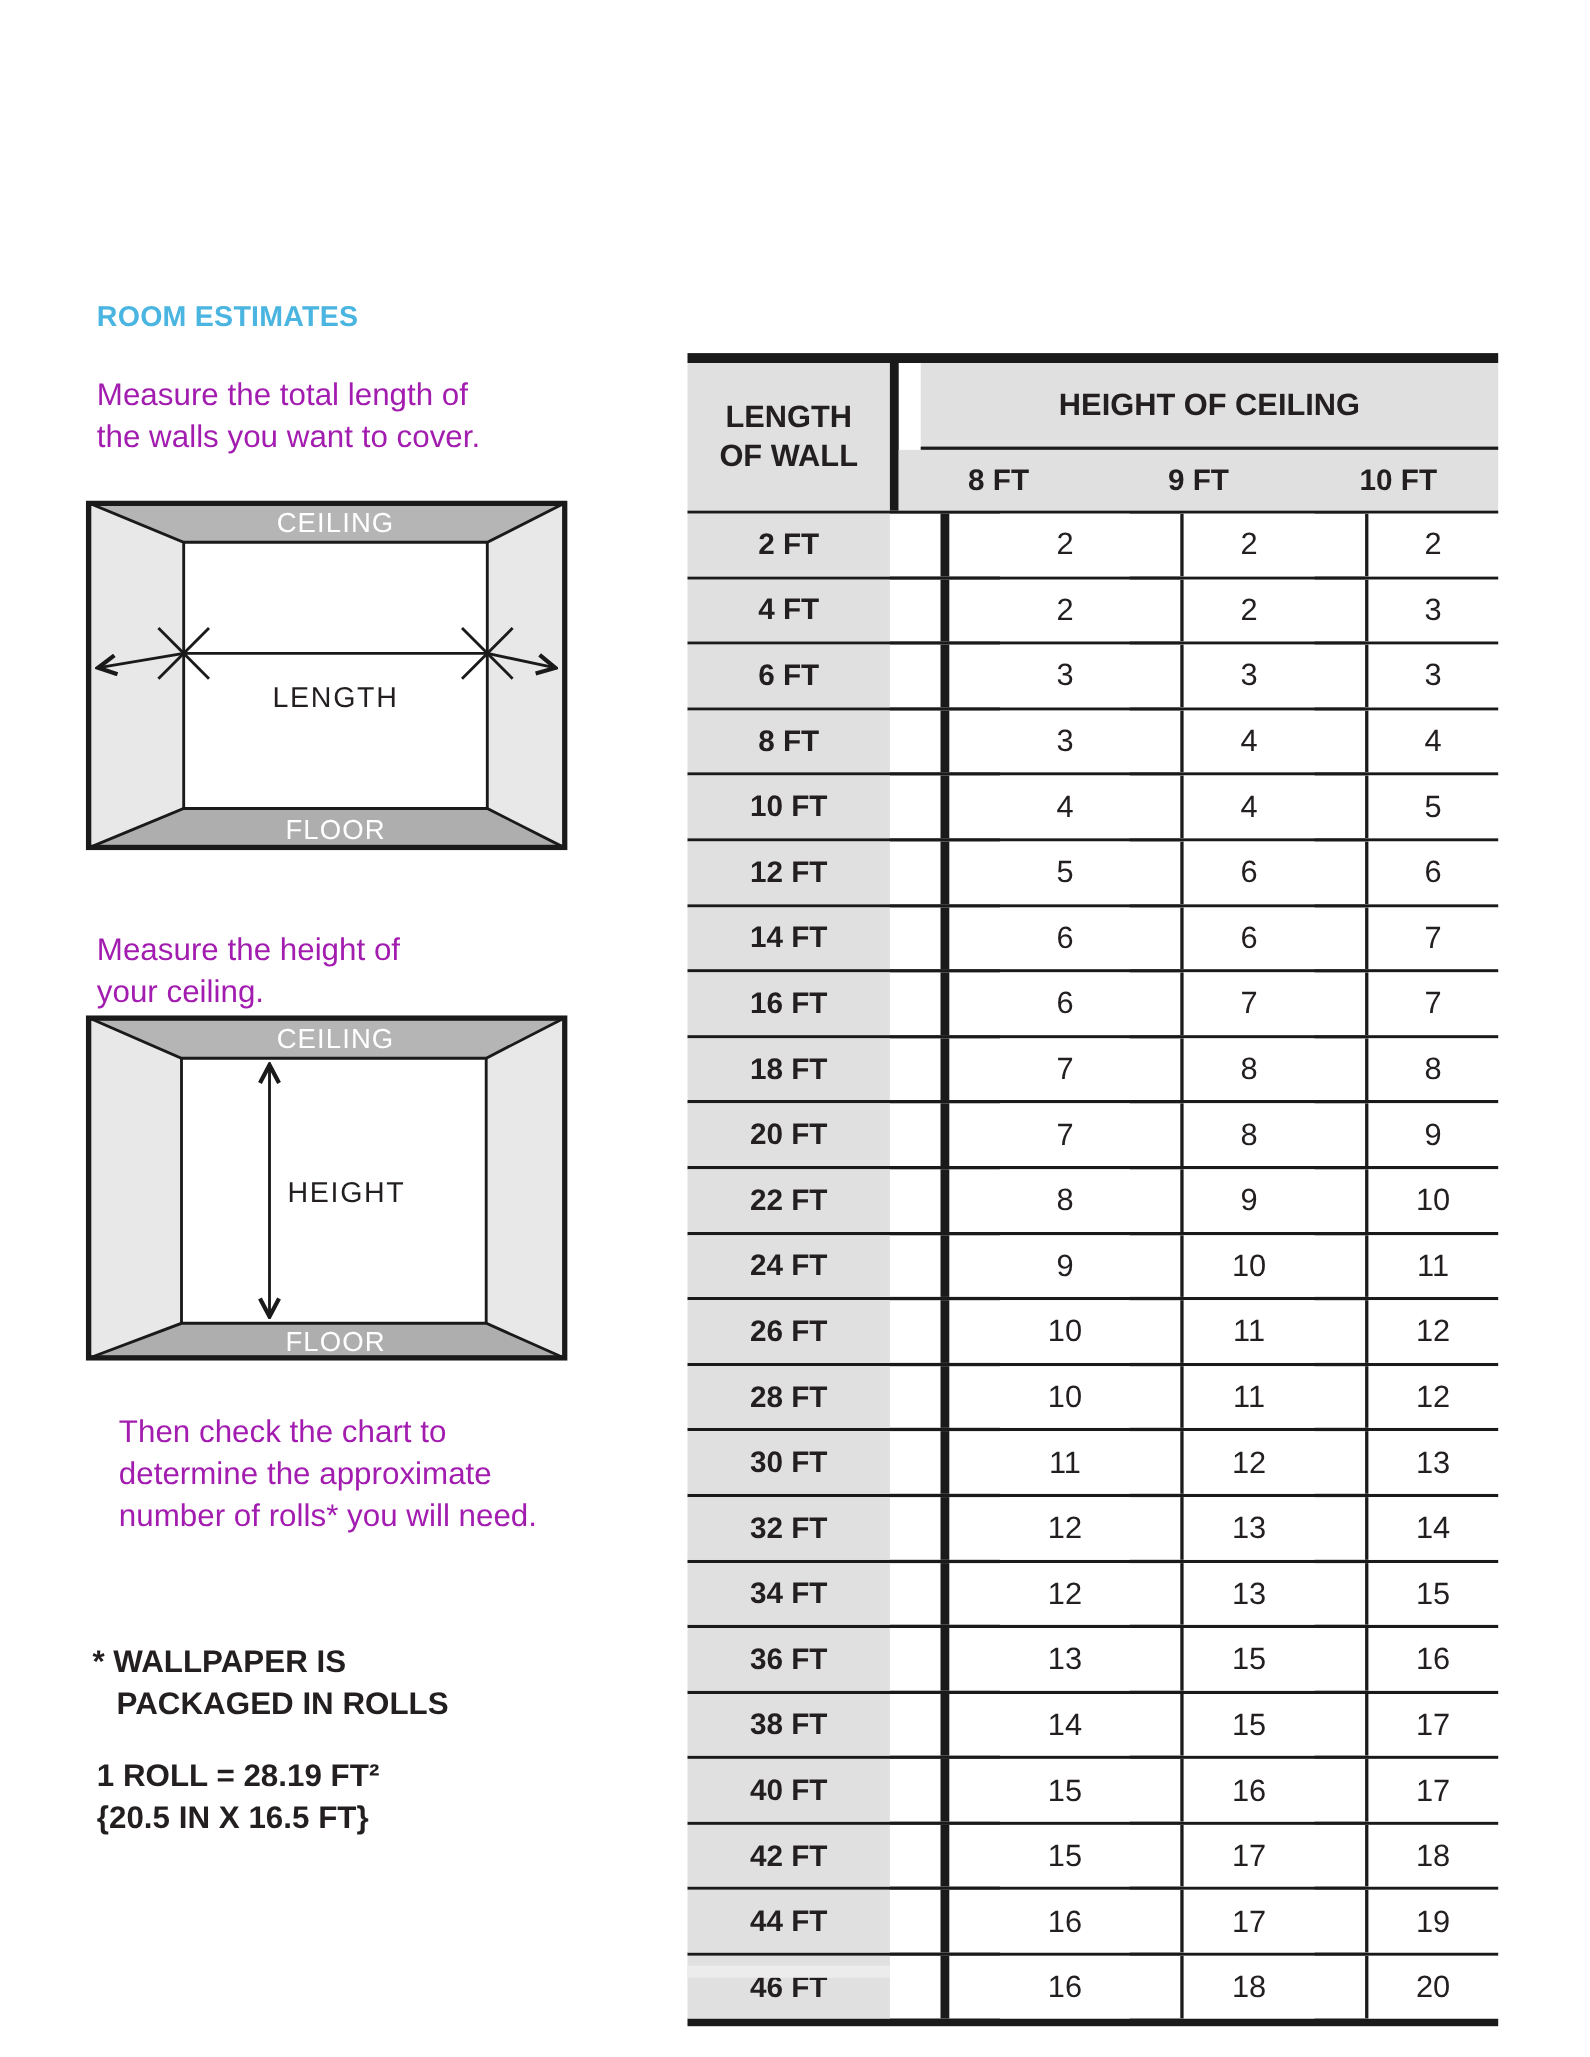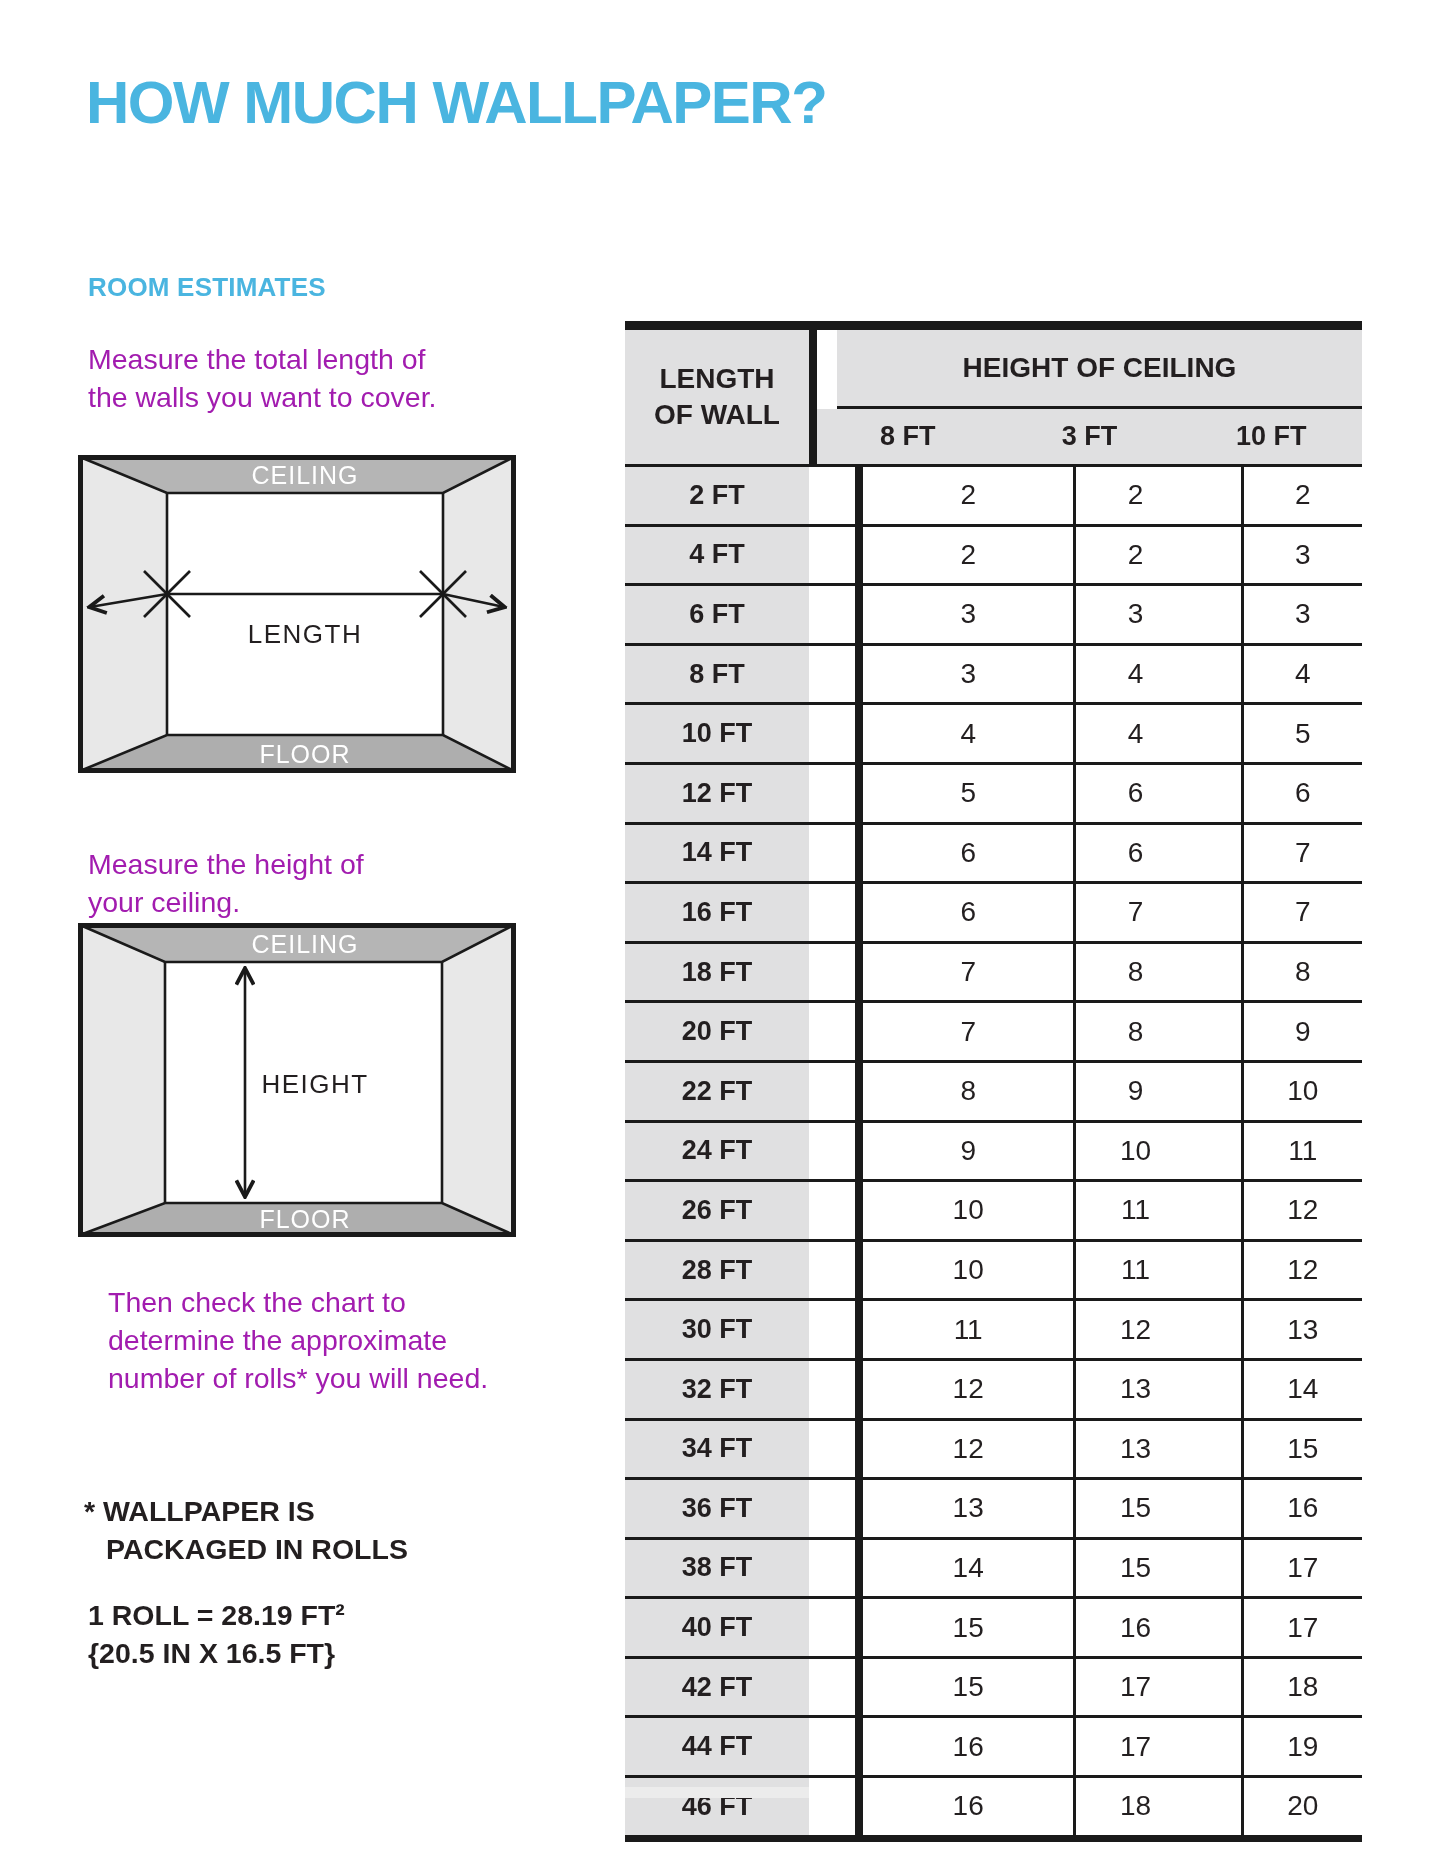--- a/index.html
+++ b/index.html
@@ -59,21 +59,20 @@
   .gray-tail{left:625px;top:1787px;width:184px;height:11px;background:#ececec;}
 
   
   .diagram{left:78px;}
 </style>
 </head>
 <body>
 
 <div id="page">
 
-  <div class="abs main-title">HOW MUCH WALLPAPER?</div>
 
   <div class="abs section-head" style="left:88px;top:272px;">ROOM ESTIMATES</div>
 
 
   <div class="abs para preline" style="top:340px;width:420px;">Measure the total length of
 the walls you want to cover.</div>
 
   <svg class="abs diagram" style="top:455px;" width="438" height="318" viewBox="0 0 438 318">
     <defs>
       <marker id="chev" viewBox="0 0 12 12" refX="10" refY="6" markerWidth="8" markerHeight="8" orient="auto-start-reverse">
@@ -150,21 +149,21 @@
     <div class="hbar-top"></div>
 
     <div class="thead">
       <div class="corner-cell preline">LENGTH
 OF WALL</div>
       <div class="vdiv"></div>
       <div class="head-right">
         <div class="group-head">HEIGHT OF CEILING</div>
         <div class="sub-row">
           <div class="sub-cell">8 FT</div>
-          <div class="sub-cell">3 FT</div>
+          <div class="sub-cell">9 FT</div>
           <div class="sub-cell">10 FT</div>
         </div>
       </div>
     </div>
 
     <div id="table-body">
 
     <div class="trow" style="">
         <div class="row-label">2 FT</div>
         <div class="vdiv"></div>

